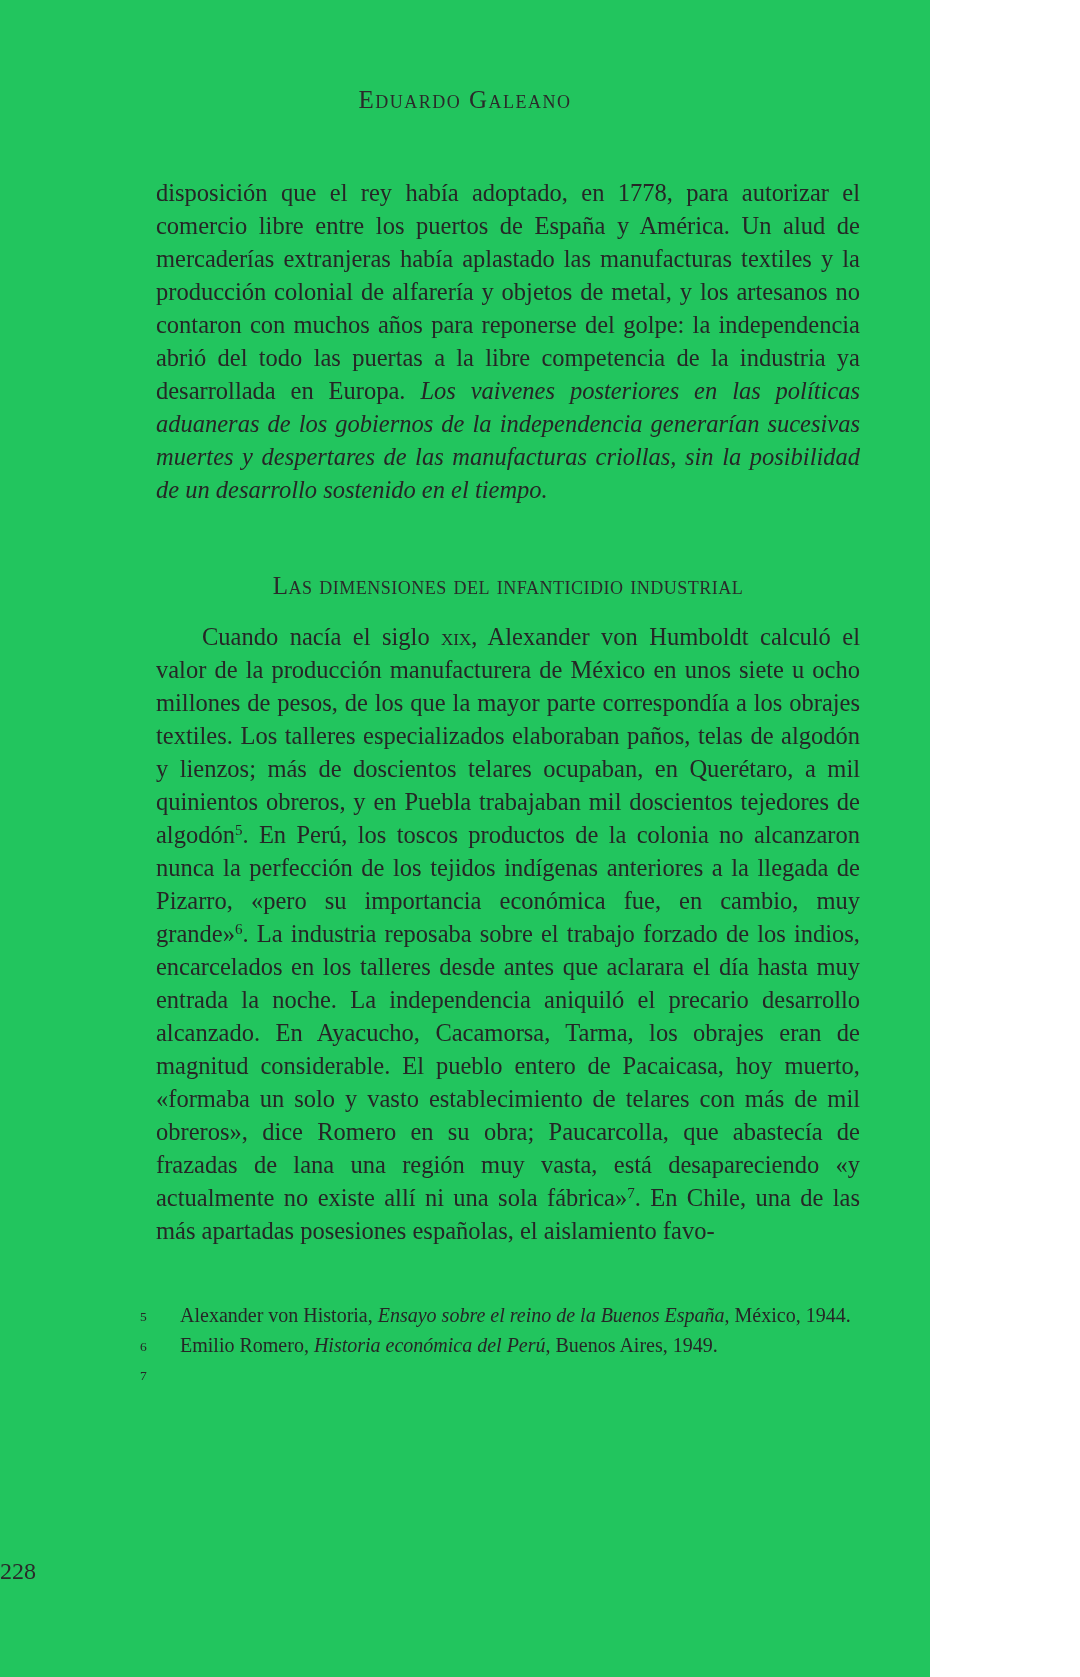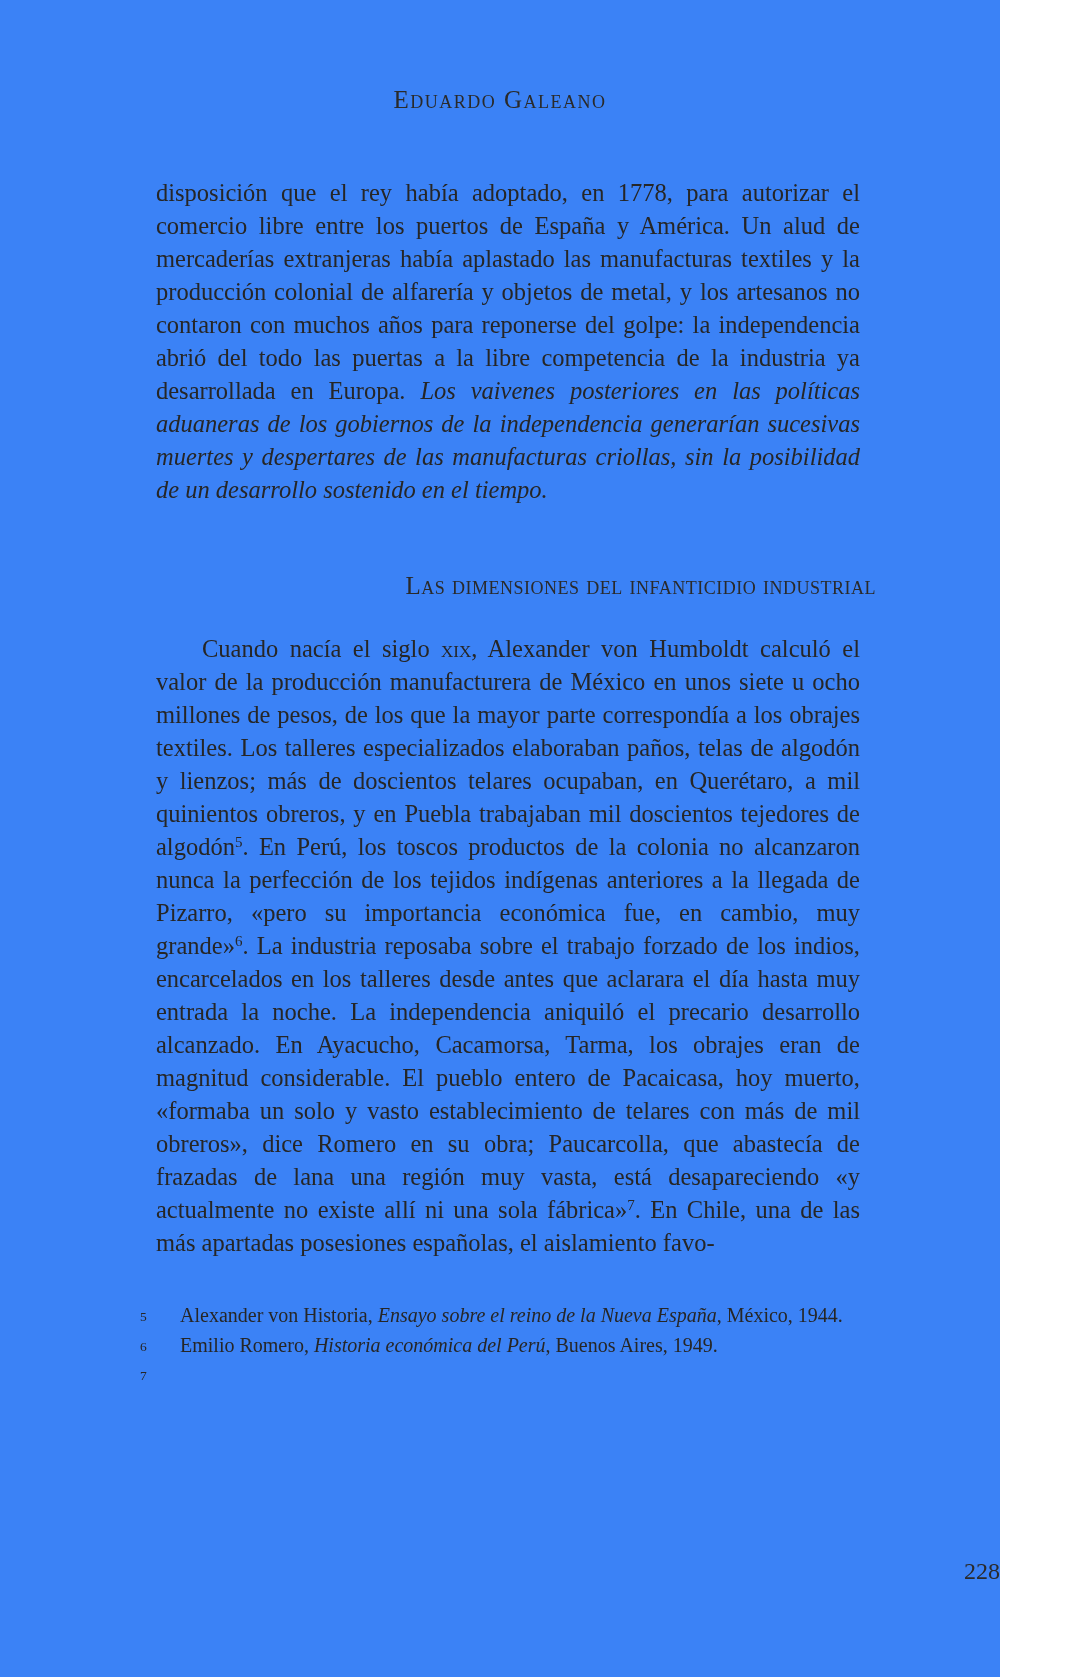--- a/index.html
+++ b/index.html
@@ -2,23 +2,23 @@
 <html lang="es"><head>
 <meta charset="utf-8">
 <style>
   html, body {
     margin: 0;
     padding: 0;
     background: #ffffff;
   }
   .page {
     position: relative;
-    width: 1000px;
+    width: 930px;
     height: 1677px;
-    background: #3b82f6;
+    background: #22c55e;
     font-family: "Liberation Serif", "DejaVu Serif", serif;
     color: #262626;
     overflow: hidden;
   }
   .running-header {
     position: absolute;
     top: 86px;
     left: 0;
     right: 0;
     text-align: center;
@@ -37,27 +37,27 @@
     margin: 16px;
     font-size: 24.5px;
     line-height: 33px;
     text-align: justify;
     color: #262626;
   }
   .body-par.indent {
     text-indent: 46px;
   }
   .section-heading {
-    margin: 66px 0 32px 0;
+    margin: 66px 0 20px 0;
     font-variant: small-caps;
     font-weight: normal;
     font-size: 25px;
     letter-spacing: 0.5px;
     color: #2a2a2a;
-    text-align: right;
+    text-align: center;
   }
   .run-normal { font-style: normal; }
   .run-italic { font-style: italic; }
   .run-smallcaps { font-variant: small-caps; }
   .run-sup {
     font-size: 15px;
     position: relative;
     top: -8px;
     line-height: 0;
   }
@@ -84,21 +84,21 @@
   }
   .fn-text {
     flex: 1 1 auto;
     text-align: justify;
   }
   .page-number {
     position: absolute;
     top: 1558px;
     left: 0;
     right: 0;
-    text-align: right;
+    text-align: left;
     font-size: 24px;
     color: #2a2a2a;
   }
 </style>
 </head>
 <body>
 
 <div class="page">
 
   <div class="running-header">Eduardo Galeano</div>
@@ -110,21 +110,21 @@
     <h2 class="section-heading">Las dimensiones del infanticidio industrial</h2>
 
     <p class="body-par indent"><span class="run-normal">Cuando nacía el siglo </span><span class="run-smallcaps">xix</span><span class="run-normal">, Alexander von Humboldt calculó el valor de la producción manufacturera de México en unos siete u ocho millones de pesos, de los que la mayor parte correspondía a los obrajes textiles. Los talleres especializados elaboraban paños, telas de algodón y lienzos; más de doscientos telares ocupaban, en Querétaro, a mil quinientos obreros, y en Puebla trabajaban mil doscientos tejedores de algodón</span><span class="run-sup">5</span><span class="run-normal">. En Perú, los toscos productos de la colonia no alcanzaron nunca la perfección de los tejidos indígenas anteriores a la llegada de Pizarro, «pero su importancia económica fue, en cambio, muy grande»</span><span class="run-sup">6</span><span class="run-normal">. La industria reposaba sobre el trabajo forzado de los indios, encarcelados en los talleres desde antes que aclarara el día hasta muy entrada la noche. La independencia aniquiló el precario desarrollo alcanzado. En Ayacucho, Cacamorsa, Tarma, los obrajes eran de magnitud considerable. El pueblo entero de Pacaicasa, hoy muerto, «formaba un solo y vasto establecimiento de telares con más de mil obreros», dice Romero en su obra; Paucarcolla, que abastecía de frazadas de lana una región muy vasta, está desapareciendo «y actualmente no existe allí ni una sola fábrica»</span><span class="run-sup">7</span><span class="run-normal">. En Chile, una de las más apartadas posesiones españolas, el aislamiento favo-</span></p>
 
   </div>
 
   <div class="footnotes">
 
     <div class="footnote-row">
       <span class="fn-marker">5</span>
-      <span class="fn-text"><span class="run-normal">Alexander von Historia, </span><span class="run-italic">Ensayo sobre el reino de la Nueva España</span><span class="run-normal">, México, 1944.</span></span>
+      <span class="fn-text"><span class="run-normal">Alexander von Historia, </span><span class="run-italic">Ensayo sobre el reino de la Buenos España</span><span class="run-normal">, México, 1944.</span></span>
     </div>
 
     <div class="footnote-row">
       <span class="fn-marker">6</span>
       <span class="fn-text"><span class="run-normal">Emilio Romero, </span><span class="run-italic">Historia económica del Perú</span><span class="run-normal">, Buenos Aires, 1949.</span></span>
     </div>
 
     <div class="footnote-row">
       <span class="fn-marker">7</span>
     </div>

